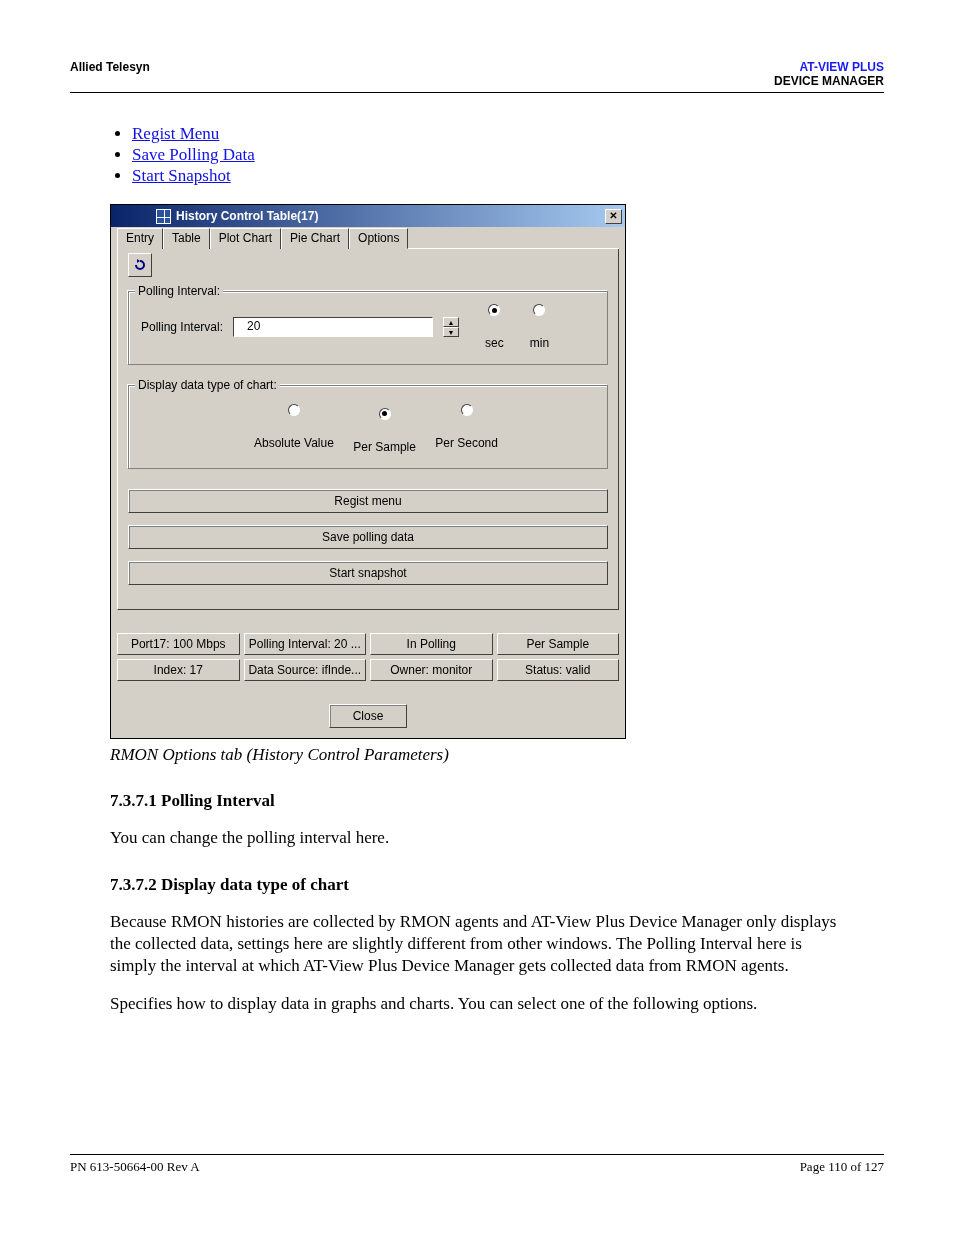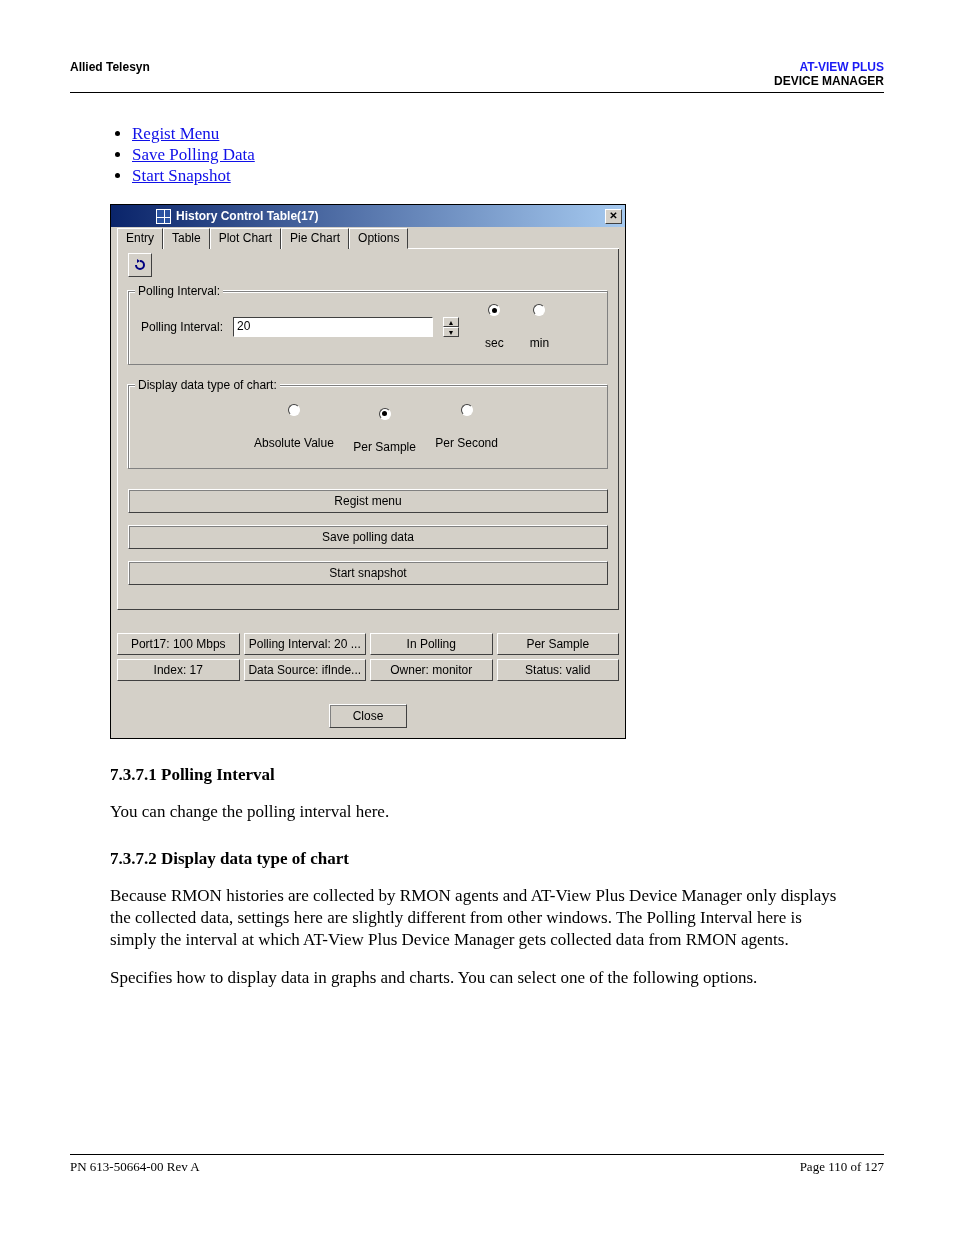--- a/index.html
+++ b/index.html
@@ -139,21 +139,21 @@
     background: #d4d0c8;
     padding: 0 3px;
     font-size: 12px;
   }
   .row-inline { display: flex; align-items: center; gap: 10px; }
   .sunken {
     background: #fff;
     border-top: 1px solid #404040; border-left: 1px solid #404040;
     border-right: 1px solid #fff; border-bottom: 1px solid #fff;
   }
-  .num-input { width: 200px; height: 20px; padding: 1px 3px; font-size: 12px; }
+  .num-input { width: 200px; height: 20px; padding: 1px 13px; font-size: 12px; }
   .spin {
     width: 16px; height: 20px; display: flex; flex-direction: column;
   }
   .spin .sbtn {
     flex: 1;
     border-top: 1px solid #fff; border-left: 1px solid #fff;
     border-right: 1px solid #404040; border-bottom: 1px solid #404040;
     background: #d4d0c8;
     font-size: 7px; line-height: 1;
     display: flex; align-items: center; justify-content: center;
@@ -286,20 +286,21 @@
         <div class="status-cell">Data Source: ifInde...</div>
         <div class="status-cell">Owner: monitor</div>
         <div class="status-cell">Status: valid</div>
       </div>
 
       <div class="close-row">
         <div class="btn3d btn-close">Close</div>
       </div>
     </div>
 
+    <div class="caption">RMON Options tab (History Control Parameters)</div>
 
     <h4 class="sect">7.3.7.1 Polling Interval</h4>
     <p class="body">You can change the polling interval here.</p>
 
     <h4 class="sect">7.3.7.2 Display data type of chart</h4>
     <p class="body">Because RMON histories are collected by RMON agents and AT-View Plus Device Manager only displays the collected data, settings here are slightly different from other windows. The Polling Interval here is simply the interval at which AT-View Plus Device Manager gets collected data from RMON agents.</p>
     <p class="body">Specifies how to display data in graphs and charts. You can select one of the following options.</p>
 
   </div>
 

